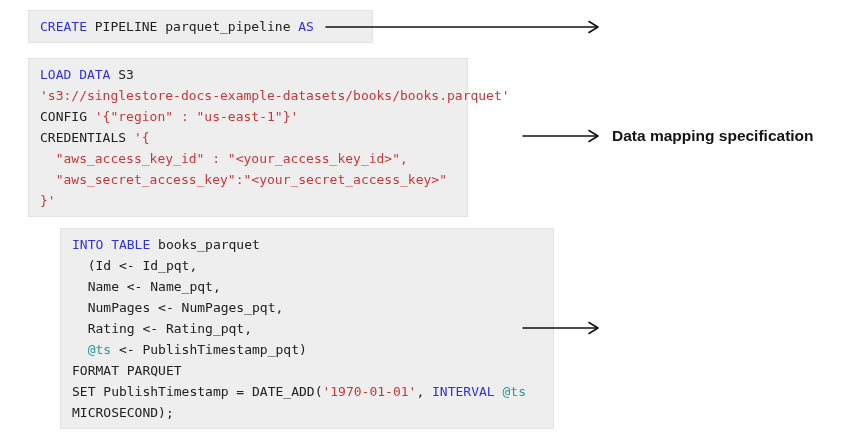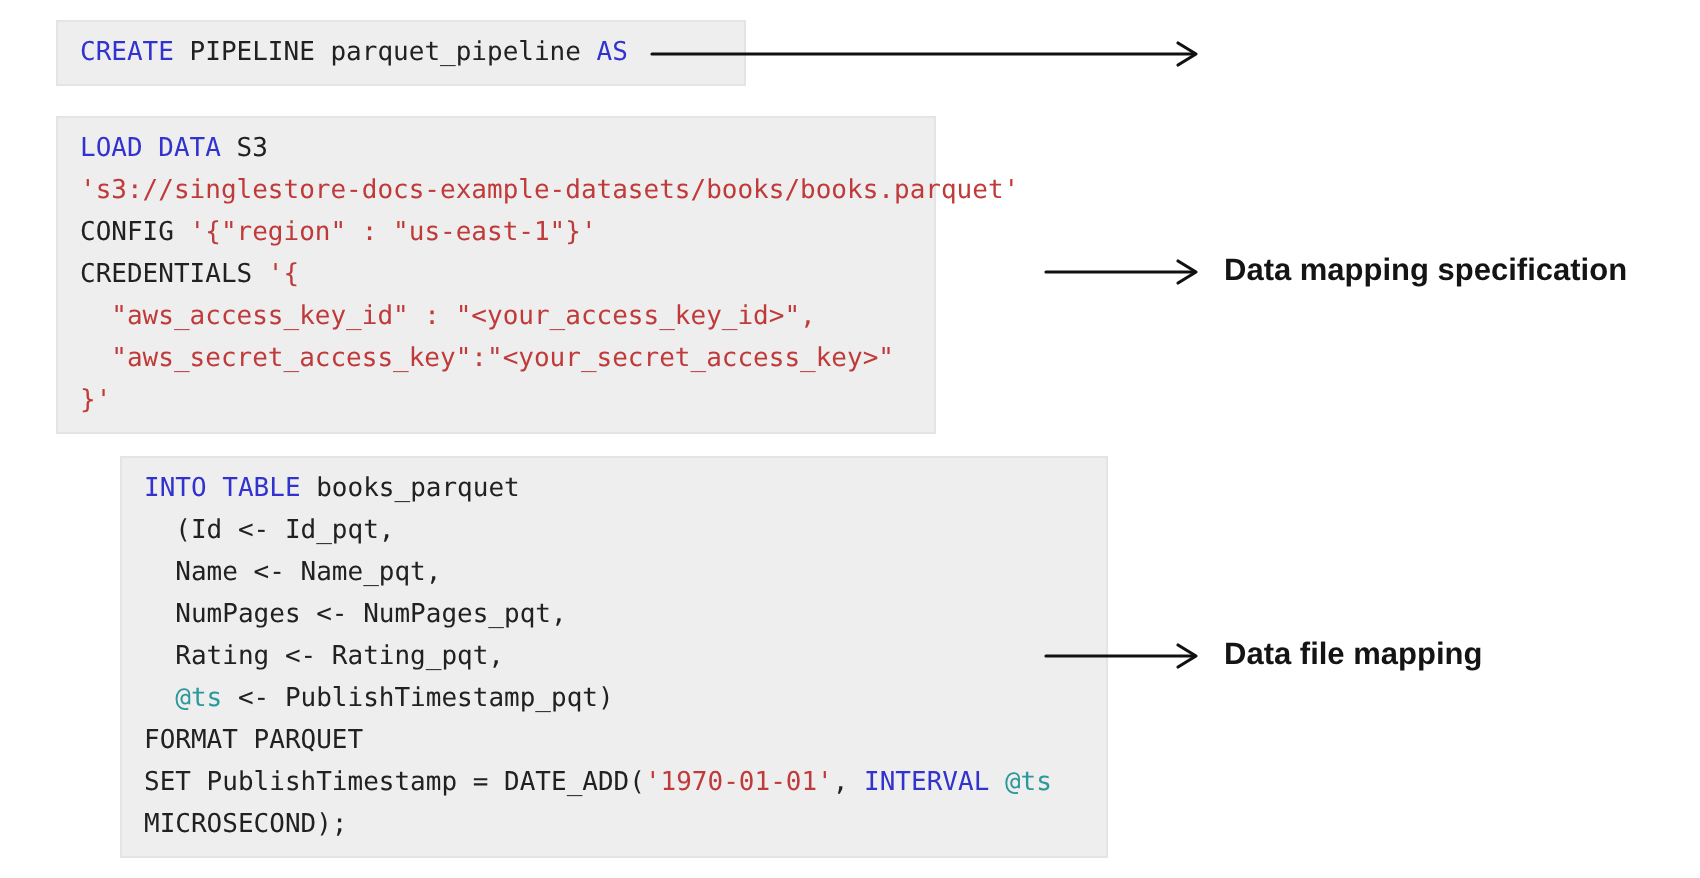--- a/index.html
+++ b/index.html
@@ -76,15 +76,14 @@
   </svg>
 
   <svg id="arrow-2" class="arrow" viewBox="0 0 85 16" preserveAspectRatio="none">
     <line x1="1" y1="8" x2="75" y2="8"></line>
     <polyline points="67,2.5 76,8 67,13.5"></polyline>
   </svg>
 
 
   <div id="label-1" class="annotation">Data mapping specification</div>
 
-  <div id="label-2" class="annotation">Data file mapping</div>
 
 </div>
 
 </body></html>

